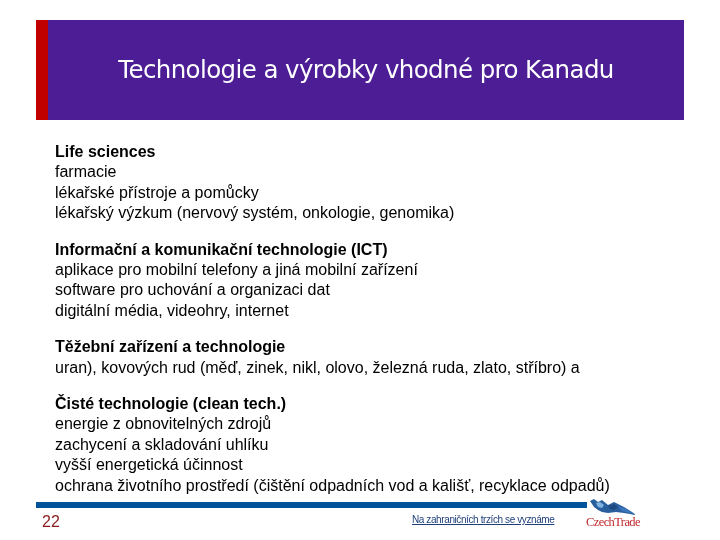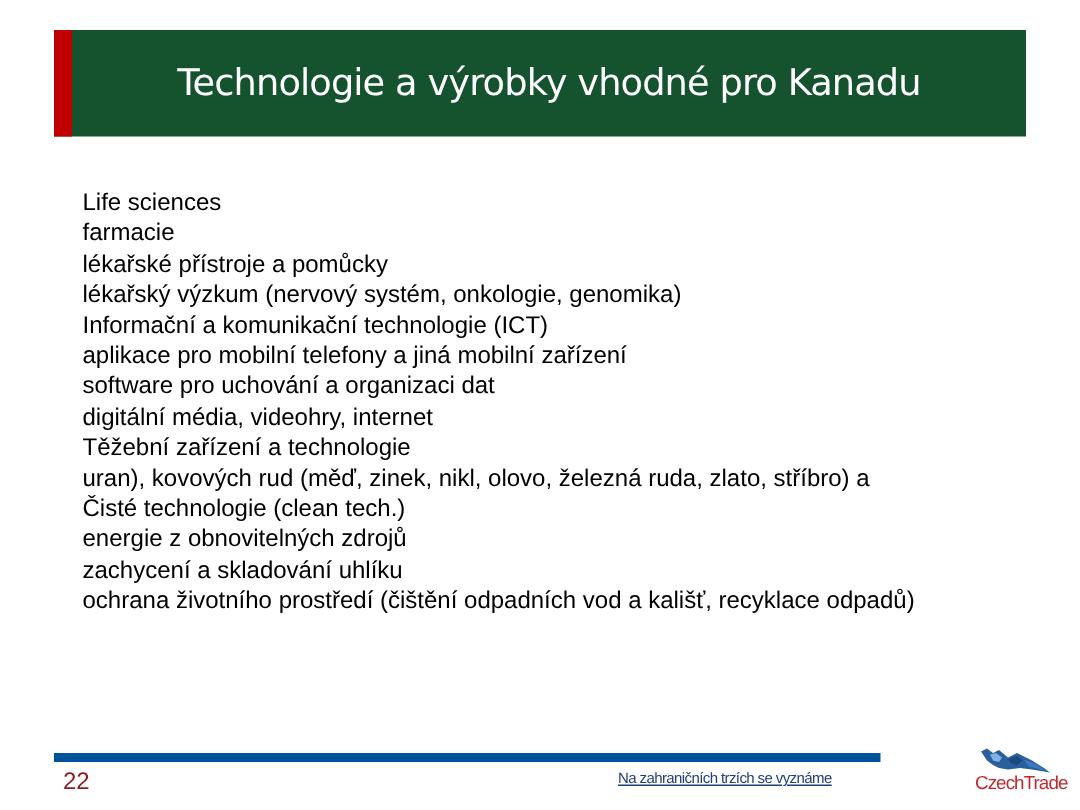--- a/index.html
+++ b/index.html
@@ -12,22 +12,22 @@
       height: 540px;
       position: relative;
       overflow: hidden;
       font-family: "Liberation Sans", sans-serif;
     }
     .title-banner {
       position: absolute;
       left: 36px;
       top: 20px;
       width: 648px;
-      height: 71px;
-      background: #14532d;
+      height: 100px;
+      background: #4c1d95;
       text-align: right;
     }
     .title-accent {
       position: absolute;
       left: 0;
       top: 0;
       width: 12px;
       height: 100%;
       background: #c00000;
     }
@@ -56,21 +56,22 @@
       padding: 0;
       list-style: none;
     }
     .content li {
       font-size: 16px;
       line-height: 20.4px;
       color: #000000;
       white-space: nowrap;
     }
     .content li.heading {
-      font-weight: normal;
+      font-weight: bold;
+      margin-top: 16px;
     }
     .footer-bar {
       position: absolute;
       left: 36px;
       top: 502px;
       width: 551px;
       height: 6px;
       background: #00529b;
     }
     .page-number {
@@ -84,24 +85,25 @@
       position: absolute;
       left: 412px;
       top: 514px;
       font-size: 10px;
       color: #1f3f7a;
       letter-spacing: -0.4px;
       text-decoration: underline;
     }
     .logo {
       position: absolute;
-      left: 648px;
+      left: 584px;
       top: 497px;
       width: 66px;
       height: 34px;
+      font-family: Liberation Serif, serif;
     }
     .logo-mark {
       position: absolute;
       left: 4px;
       top: 0;
       width: 50px;
       height: 20px;
     }
     .logo-text {
       position: absolute;
@@ -128,20 +130,21 @@
   <li>lékařský výzkum (nervový systém, onkologie, genomika)</li>
   <li class="heading">Informační a komunikační technologie (ICT)</li>
   <li>aplikace pro mobilní telefony a jiná mobilní zařízení</li>
   <li>software pro uchování a organizaci dat</li>
   <li>digitální média, videohry, internet</li>
   <li class="heading">Těžební zařízení a technologie</li>
   <li>uran), kovových rud (měď, zinek, nikl, olovo, železná ruda, zlato, stříbro) a</li>
   <li class="heading">Čisté technologie (clean tech.)</li>
   <li>energie z obnovitelných zdrojů</li>
   <li>zachycení a skladování uhlíku</li>
+  <li>vyšší energetická účinnost</li>
   <li>ochrana životního prostředí (čištění odpadních vod a kališť, recyklace odpadů)</li>
 </ul>
 
 <div class="footer-bar"></div>
 <div class="page-number">22</div>
 <div class="tagline">Na zahraničních trzích se vyznáme</div>
 
 <div class="logo">
   <svg class="logo-mark" viewBox="0 0 50 20" xmlns="http://www.w3.org/2000/svg">
     <path d="M2 4 L6 2 L10 5 L14 3 L20 8 L26 5 L30 7 L36 10 L44 15 L48 18 L36 16 L28 15 L20 16 L14 15 L10 13 L6 10 L4 7 Z" fill="#2a5f9e"></path>

